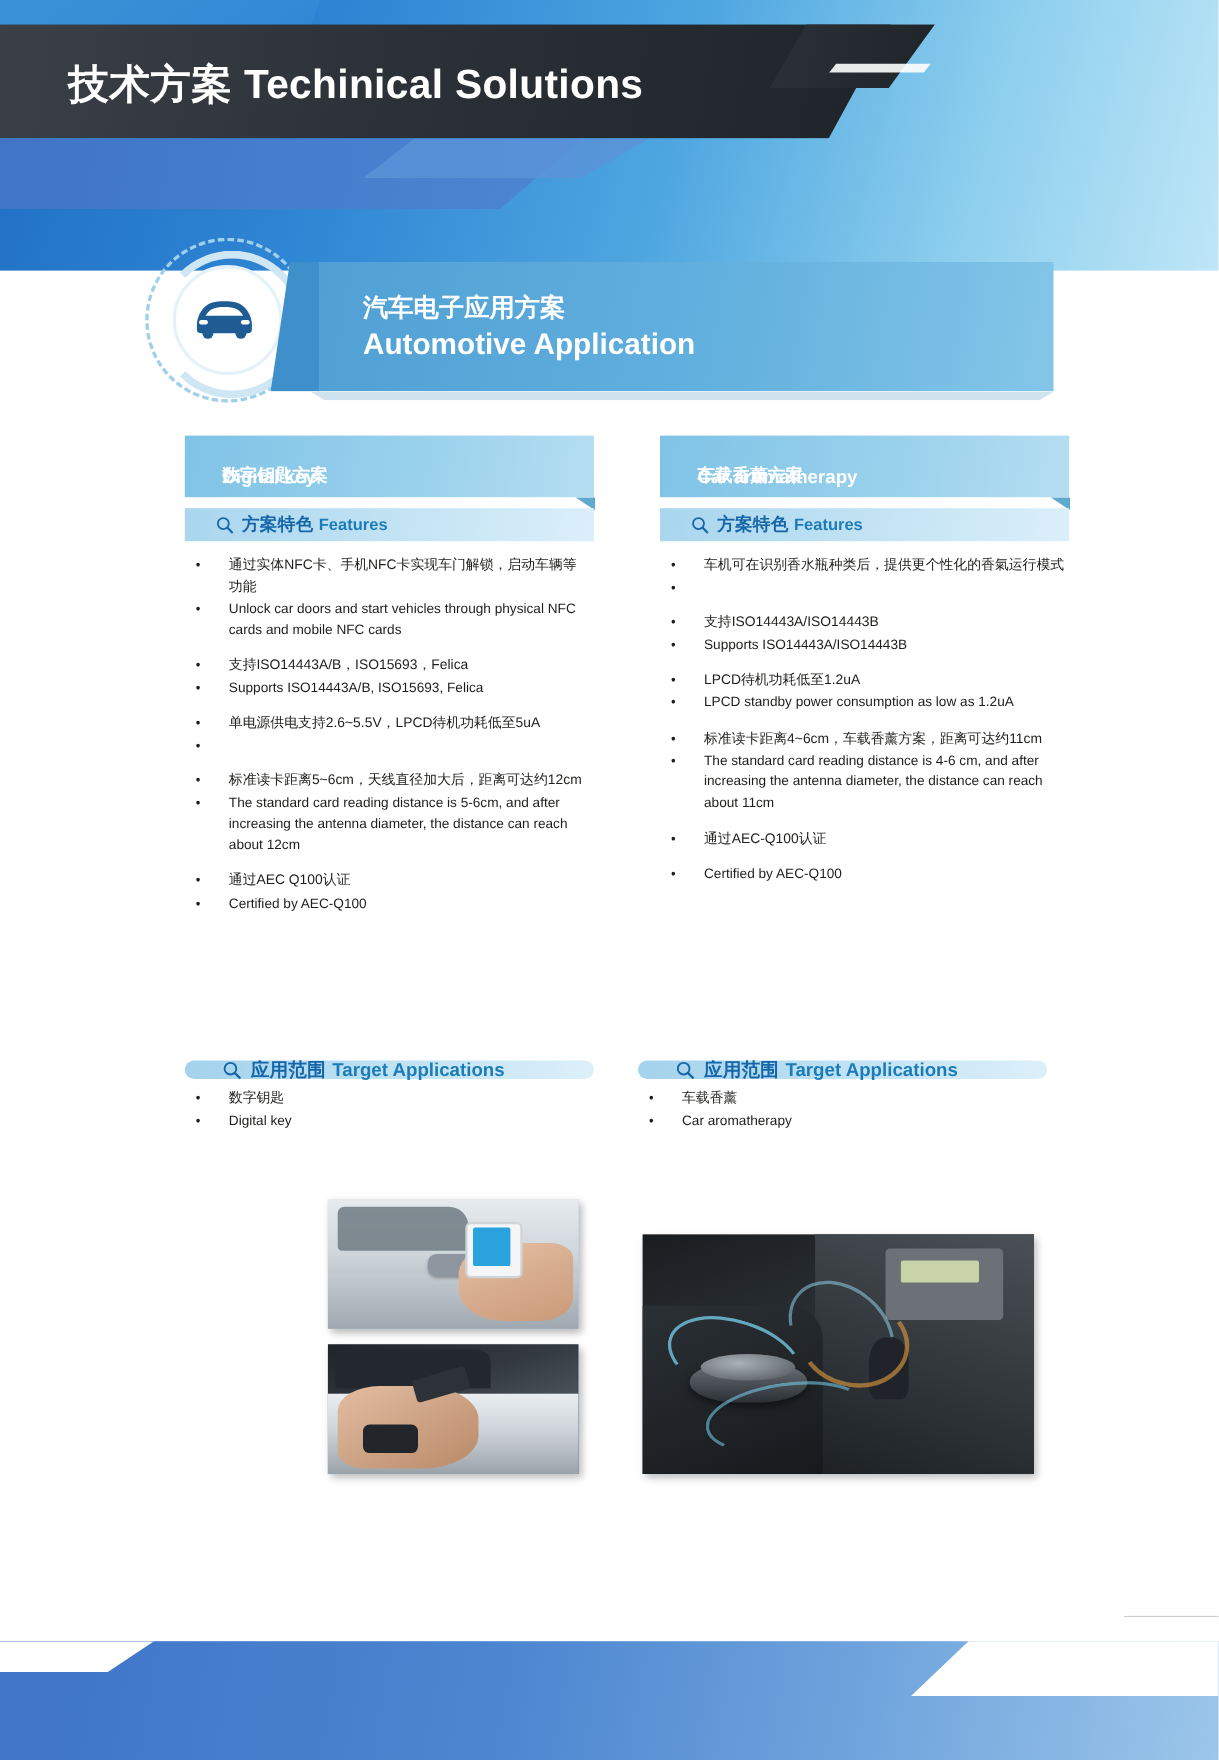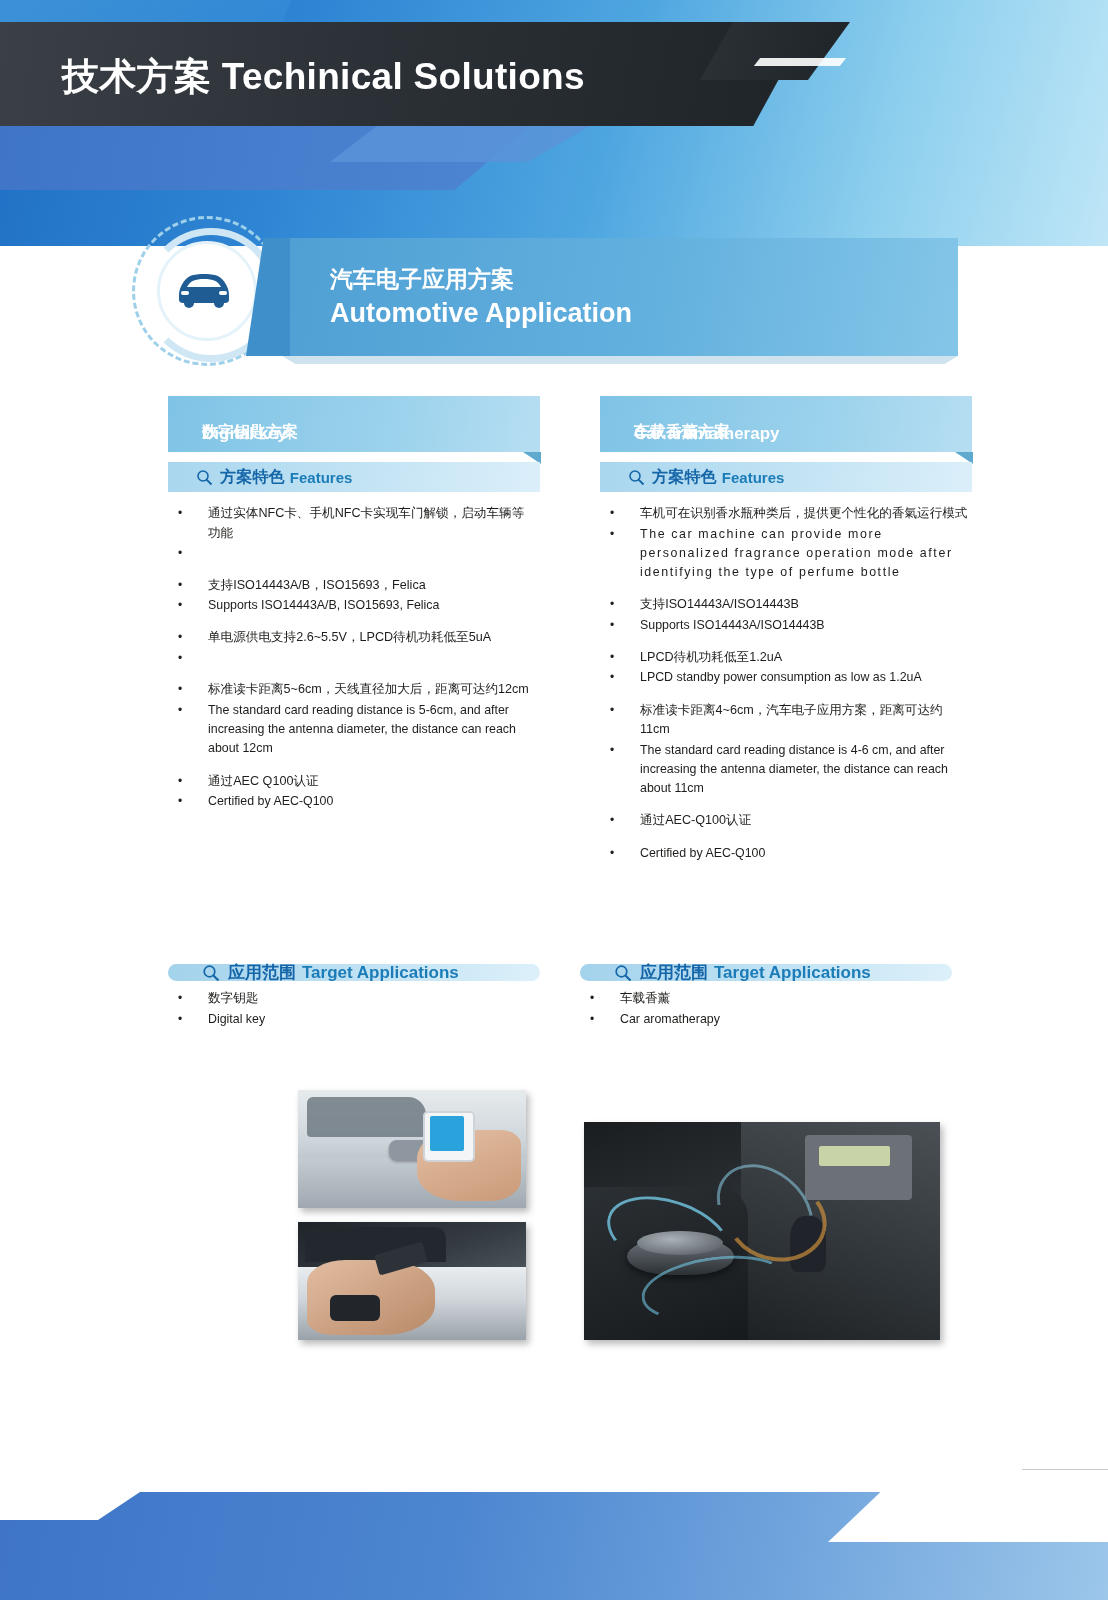--- a/index.html
+++ b/index.html
@@ -379,20 +379,21 @@
       <span class="sb-en">Features</span>
     </div>
 
     <ul class="bullets">
       <li>
           <span class="dot">•</span>
           <span class="txt cn">通过实体NFC卡、手机NFC卡实现车门解锁，启动车辆等功能</span>
         </li>
       <li>
           <span class="dot">•</span>
+          <span class="txt">Unlock car doors and start vehicles through physical NFC cards and mobile NFC cards</span>
         </li>
       <li class="gap"></li>
       <li>
           <span class="dot">•</span>
           <span class="txt cn">支持ISO14443A/B，ISO15693，Felica</span>
         </li>
       <li>
           <span class="dot">•</span>
           <span class="txt">Supports ISO14443A/B, ISO15693, Felica</span>
         </li>
@@ -443,21 +444,20 @@
       <span class="sb-en">Features</span>
     </div>
 
     <ul class="bullets">
       <li>
           <span class="dot">•</span>
           <span class="txt cn">车机可在识别香水瓶种类后，提供更个性化的香氣运行模式</span>
         </li>
       <li>
           <span class="dot">•</span>
-          <span class="txt spread">The car machine can provide more personalized fragrance operation mode after identifying the type of perfume bottle</span>
         </li>
       <li class="gap"></li>
       <li>
           <span class="dot">•</span>
           <span class="txt cn">支持ISO14443A/ISO14443B</span>
         </li>
       <li>
           <span class="dot">•</span>
           <span class="txt">Supports ISO14443A/ISO14443B</span>
         </li>
@@ -466,21 +466,21 @@
           <span class="dot">•</span>
           <span class="txt cn">LPCD待机功耗低至1.2uA</span>
         </li>
       <li>
           <span class="dot">•</span>
           <span class="txt">LPCD standby power consumption as low as 1.2uA</span>
         </li>
       <li class="gap"></li>
       <li>
           <span class="dot">•</span>
-          <span class="txt cn">标准读卡距离4~6cm，汽车电子应用方案，距离可达约11cm</span>
+          <span class="txt cn">标准读卡距离4~6cm，车载香薰方案，距离可达约11cm</span>
         </li>
       <li>
           <span class="dot">•</span>
           <span class="txt">The standard card reading distance is 4-6 cm, and after increasing the antenna diameter, the distance can reach about 11cm</span>
         </li>
       <li class="gap"></li>
       <li>
           <span class="dot">•</span>
           <span class="txt cn">通过AEC-Q100认证</span>
         </li>

